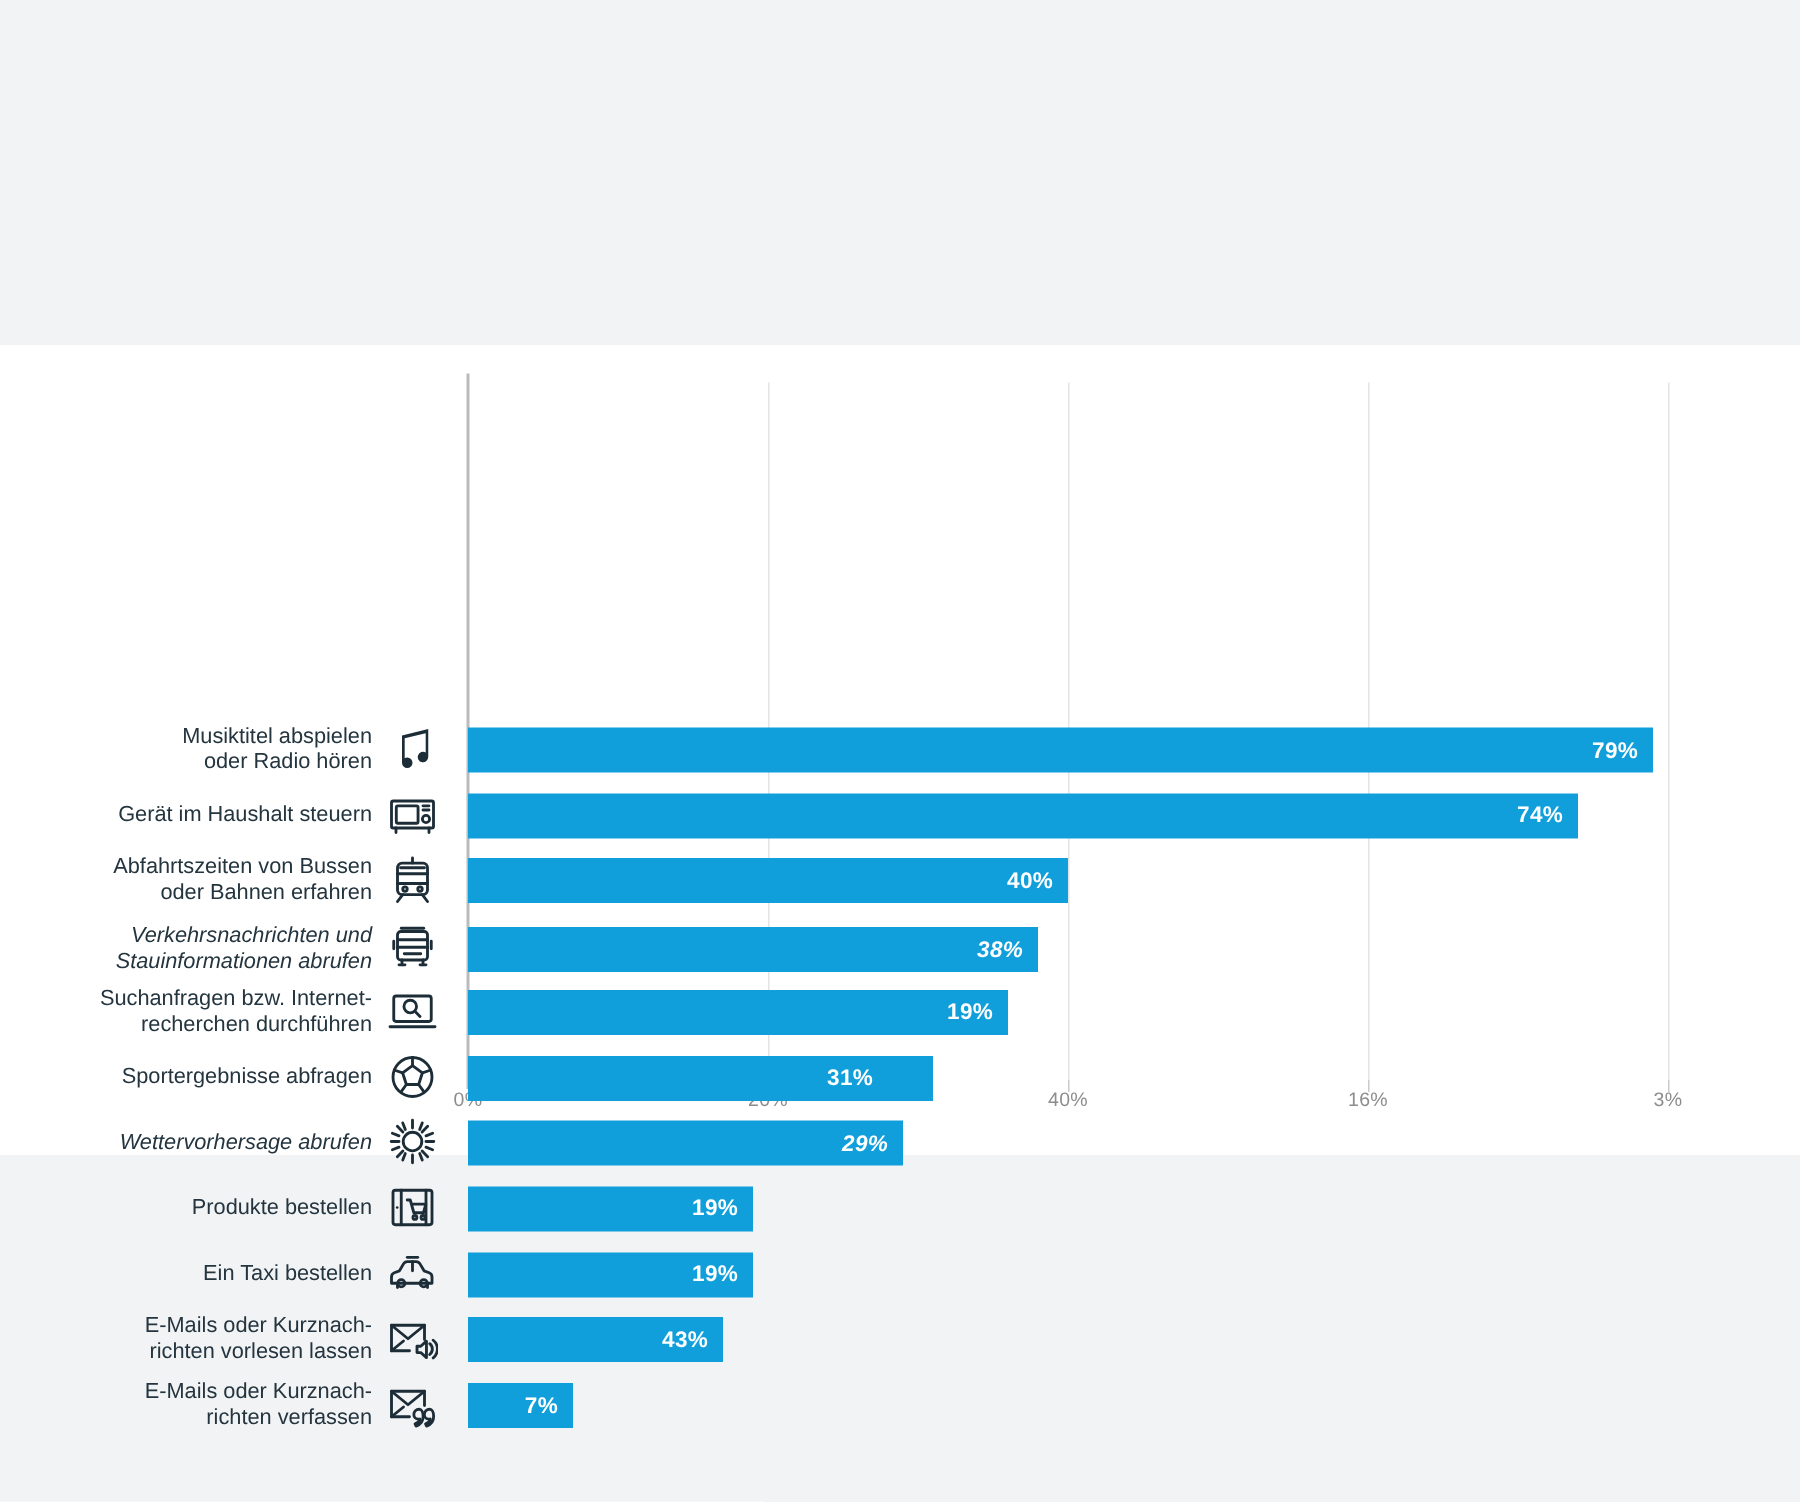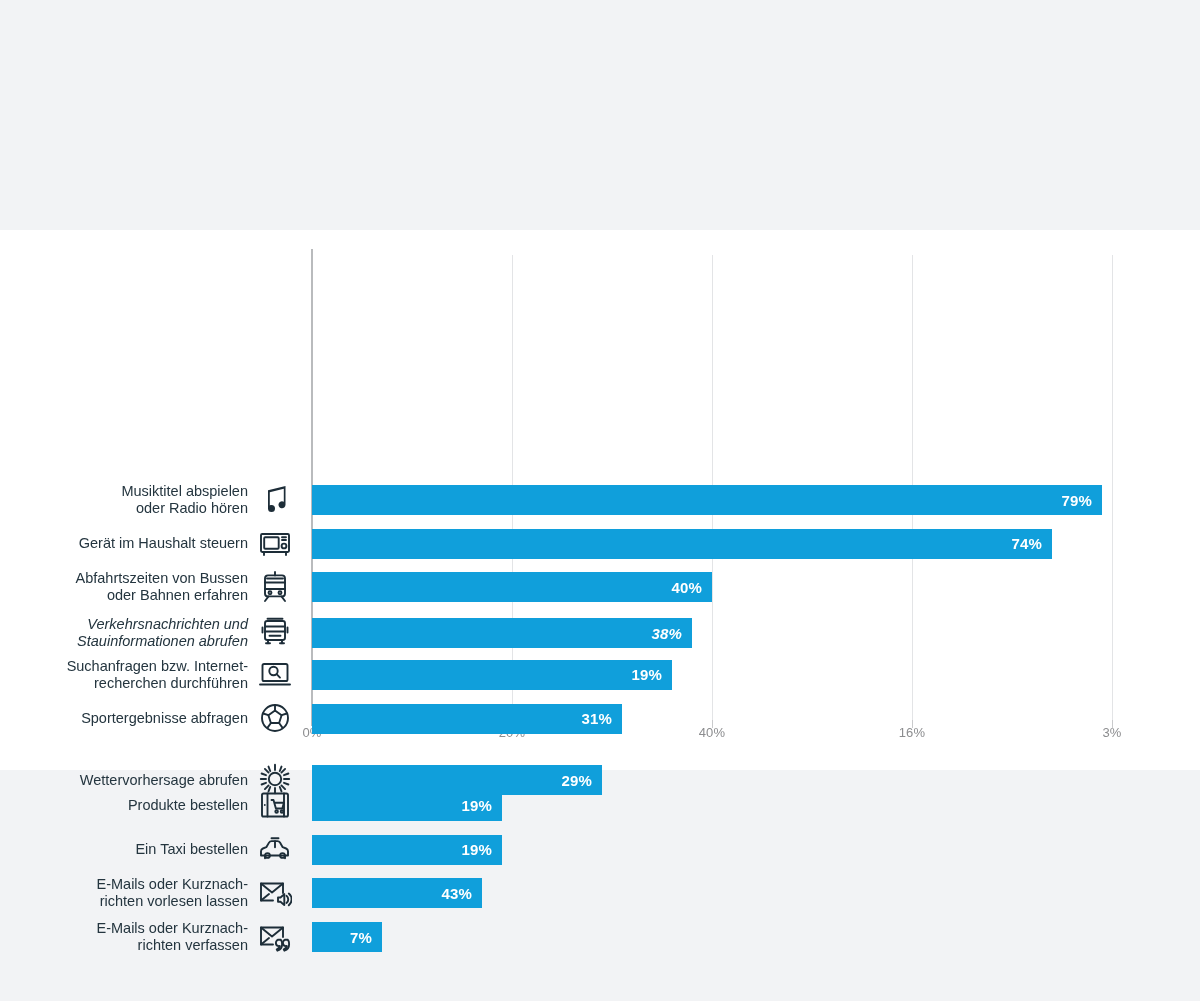--- a/index.html
+++ b/index.html
@@ -234,23 +234,23 @@
             <div class="row-icon">
               <svg width="34" height="34" viewBox="0 0 34 34" fill="currentColor" stroke-linecap="round" stroke-linejoin="round">
                 <g fill="none" stroke="currentColor" stroke-width="1.9">
                   <circle cx="17" cy="16" r="13"></circle>
                   <path d="m17 8.4 6.6 4.8-2.5 7.8h-8.2L10.4 13.2z"></path>
                   <path d="M17 8.4V3M23.6 13.2l5.2-1.7M21.1 21 24.4 25.6M12.9 21 9.6 25.6M10.4 13.2 5.2 11.5"></path>
                 </g>
               </svg>
             </div>
             <div class="bar" style="width: 310px; background: rgb(16, 159, 219);"></div>
-            <div class="bar-value" style="left: 570px; width: 42px; justify-content: flex-end; text-align: center;">31%</div>
-          </div>
-          <div class="row" style="top: 528px;">
+            <div class="bar-value" style="left: 540px; width: 42px; justify-content: flex-end; text-align: center;">31%</div>
+          </div>
+          <div class="row" style="top: 510px; font-style: italic;">
             <div class="row-label">Wettervorhersage abrufen</div>
             <div class="row-icon">
               <svg width="34" height="34" viewBox="0 0 34 34" fill="currentColor" stroke-linecap="round" stroke-linejoin="round">
                 <g fill="none" stroke="currentColor" stroke-width="1.9">
                   <circle cx="17" cy="16" r="6.2"></circle>
                   <path d="M17 1.8v5.2M17 25v5.2M2.8 16H8M26 16h5.2M6.9 5.9l3.7 3.7M23.4 22.4l3.7 3.7M27.1 5.9l-3.7 3.7M10.6 22.4l-3.7 3.7"></path>
                   <path d="M10.5 3.6 12.2 8M21.8 24l1.7 4.4M3.6 10.5 8 12.2M26 19.8l4.4 1.7M3.6 21.5 8 19.8M26 12.2l4.4-1.7M10.5 28.4 12.2 24M21.8 8l1.7-4.4"></path>
                 </g>
               </svg>
             </div>

